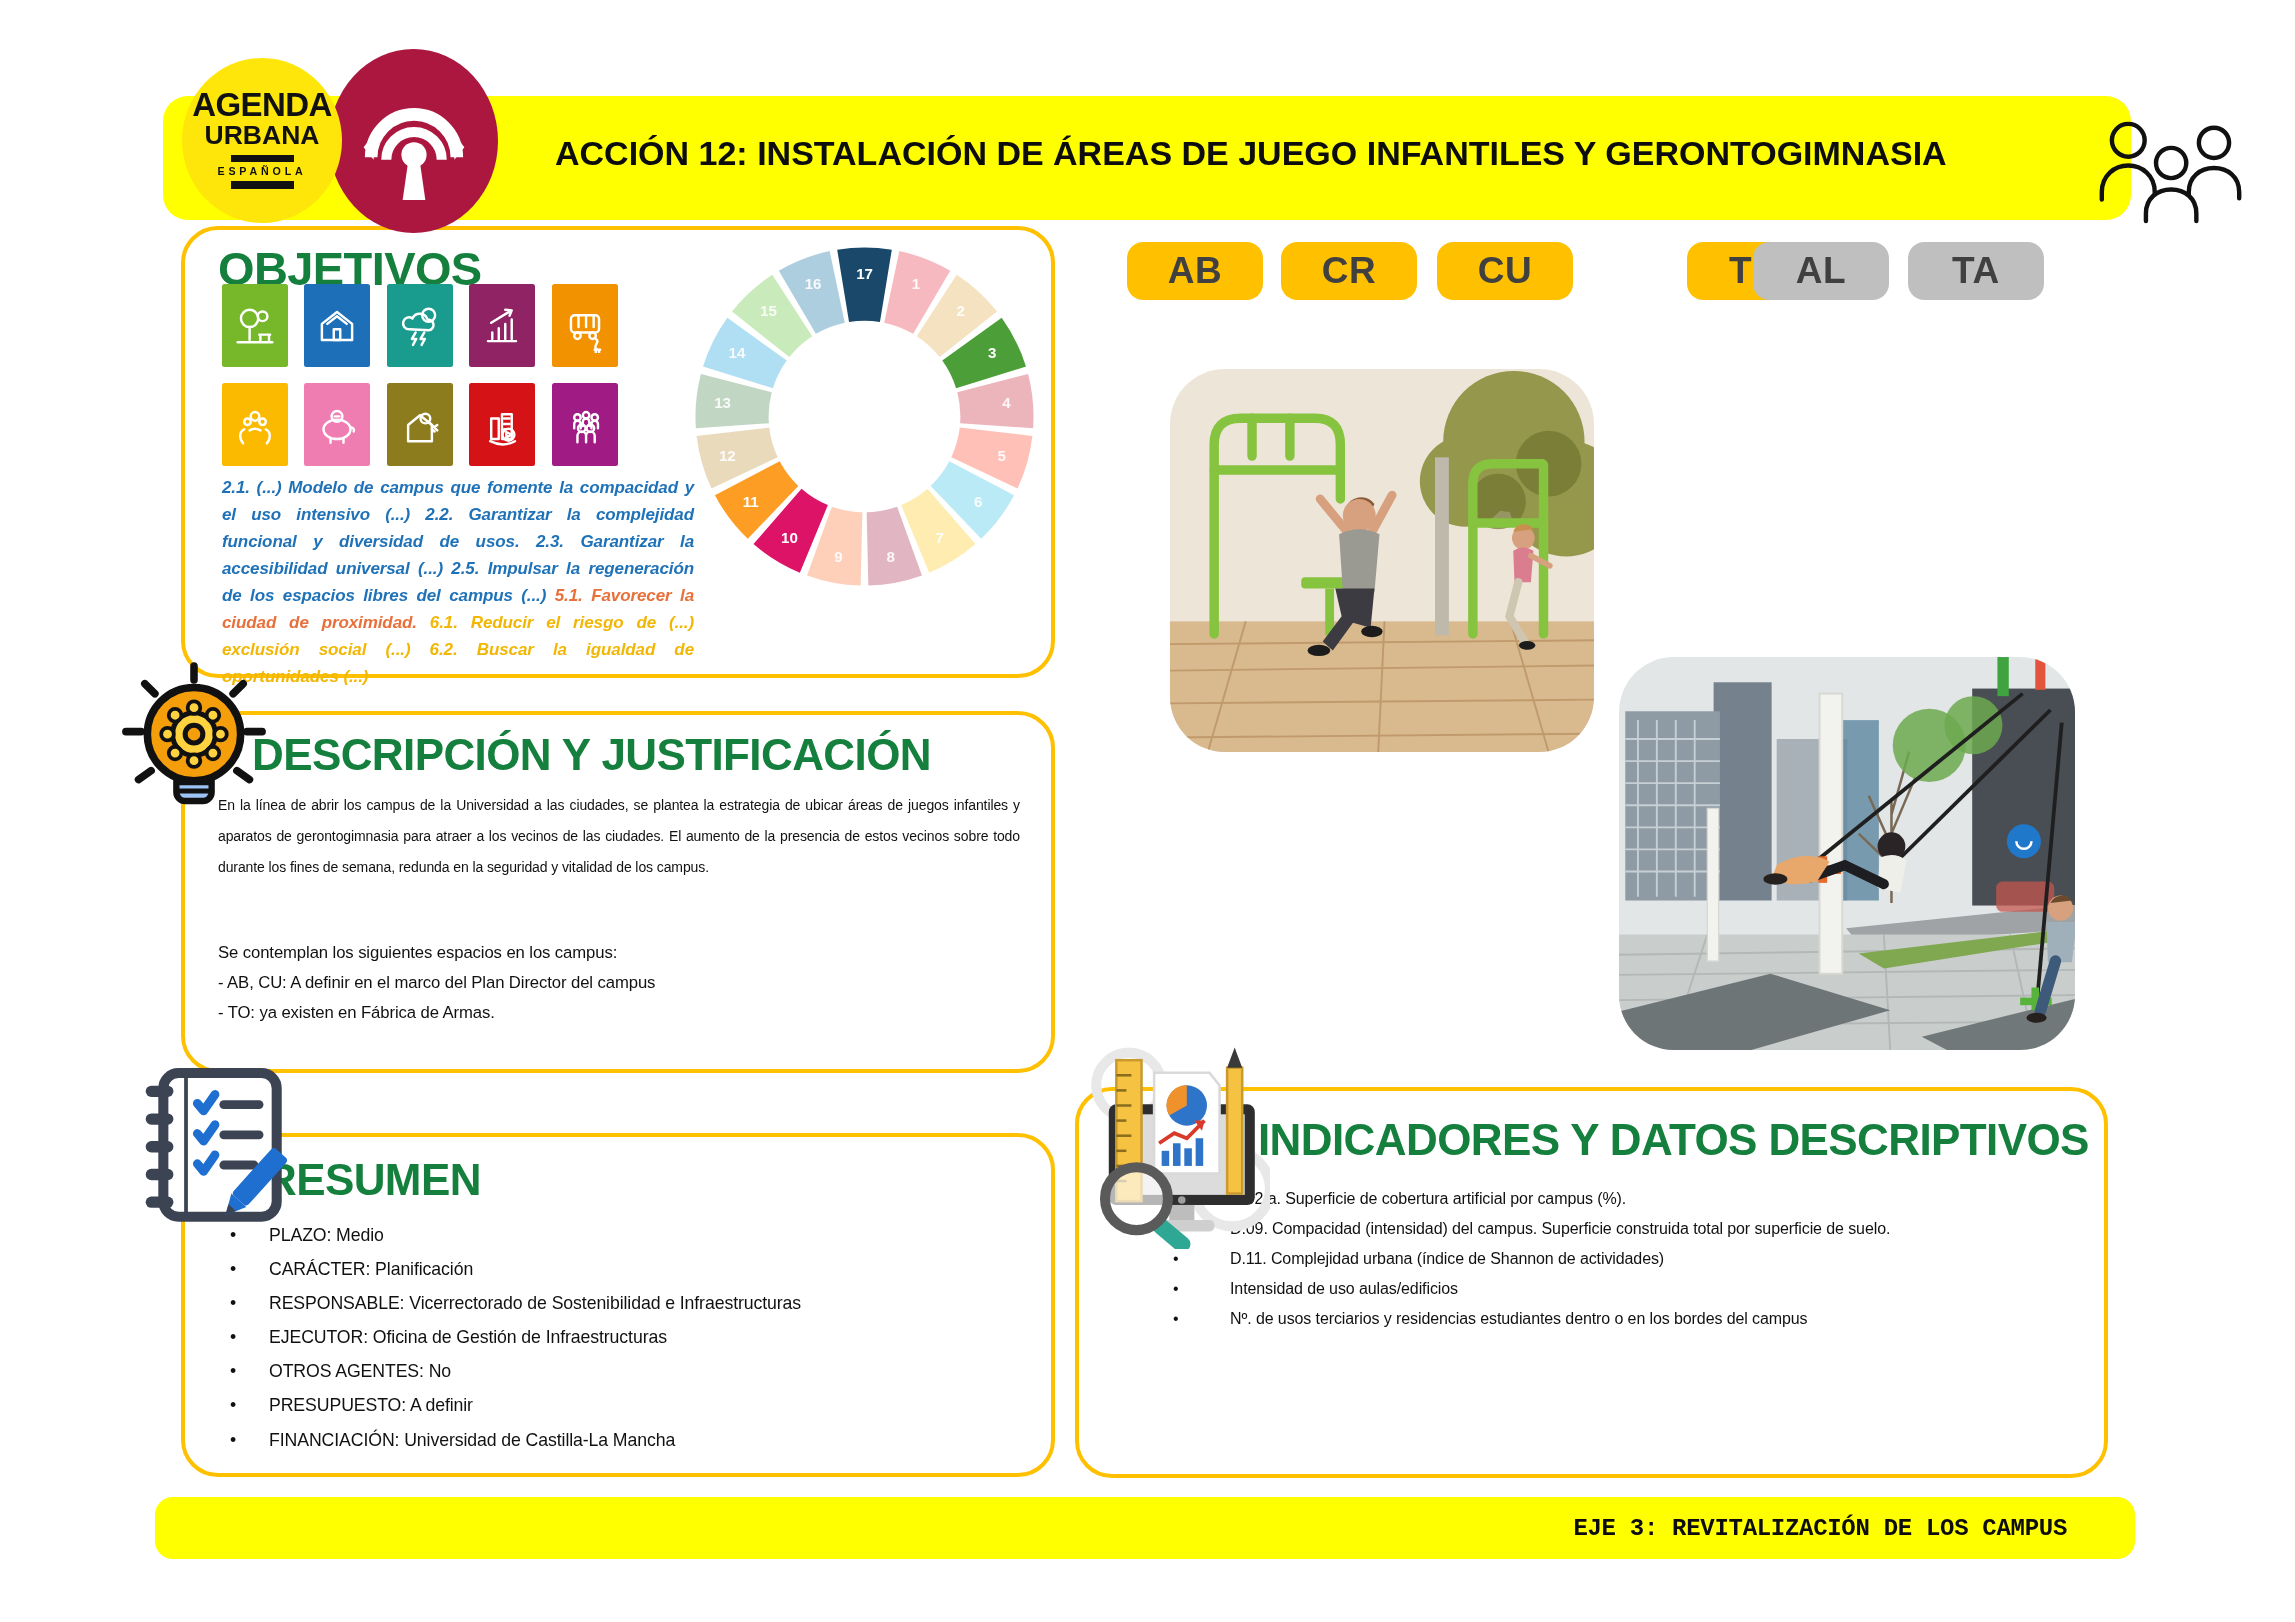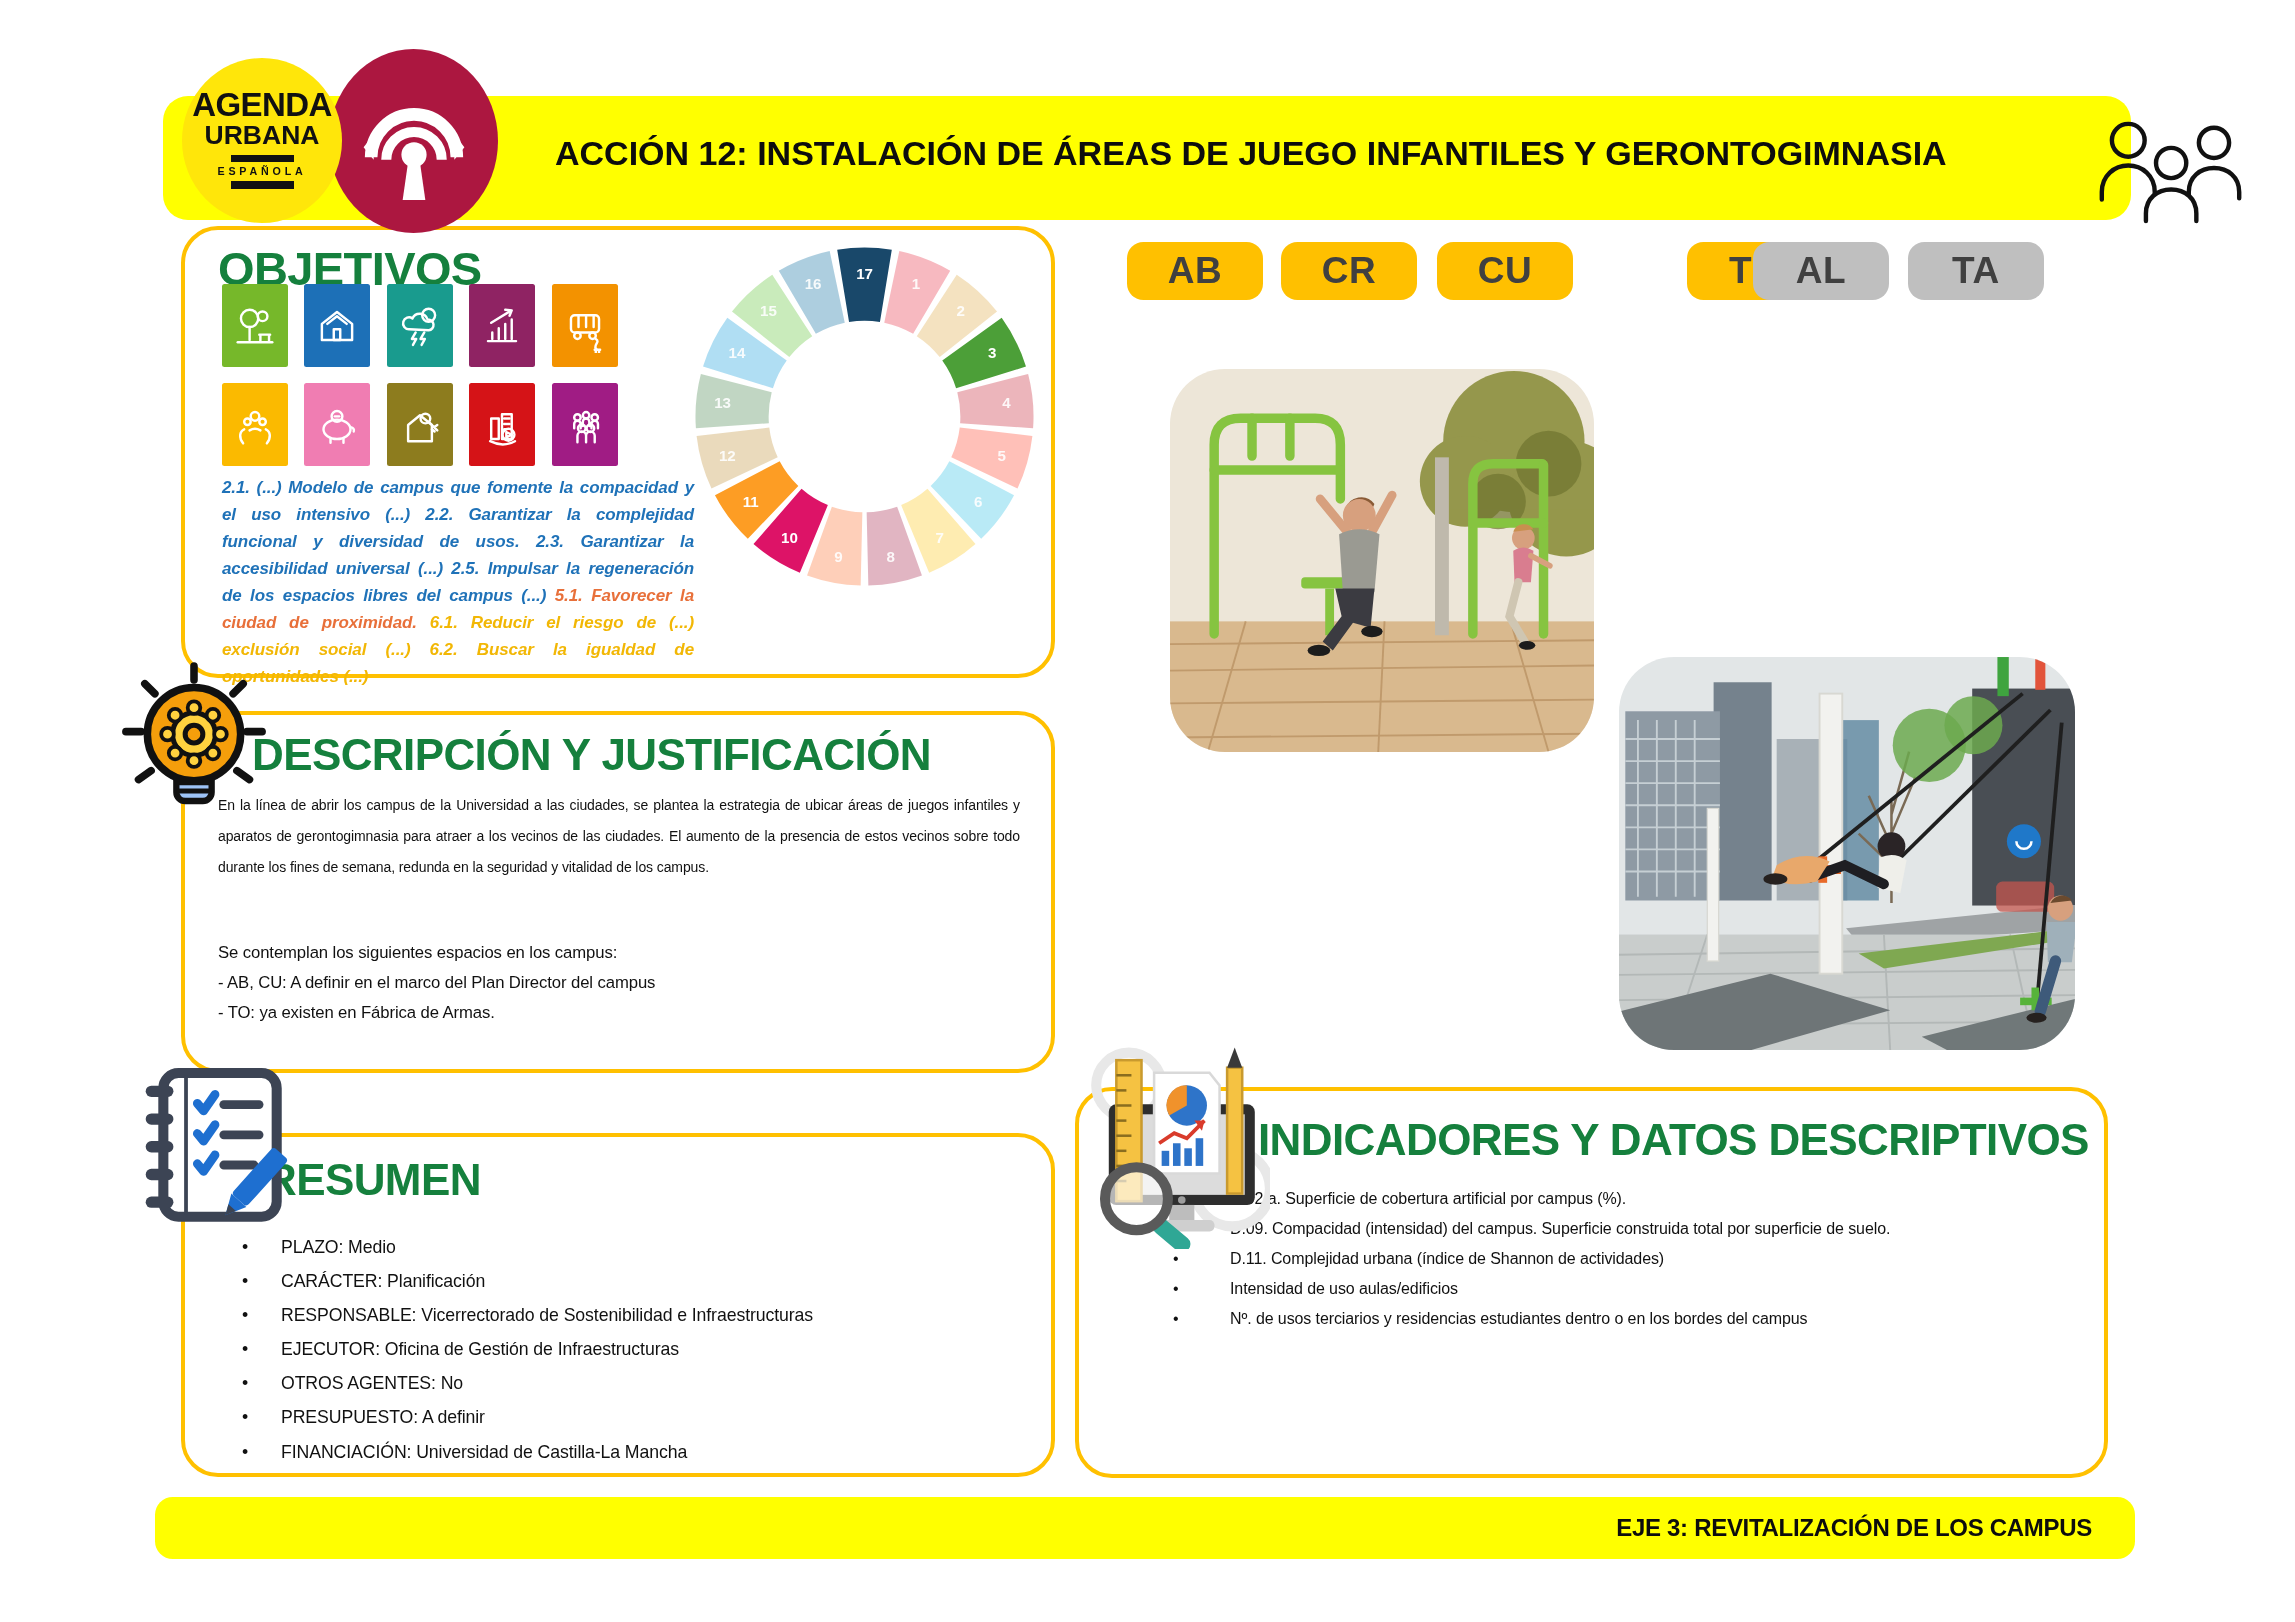--- a/index.html
+++ b/index.html
@@ -46,31 +46,31 @@
   
   .photo1{left:1170px;top:369px;width:424px;height:383px;border-radius:55px;overflow:hidden;}
   .photo2{left:1619px;top:657px;width:456px;height:393px;border-radius:55px;overflow:hidden;}
   .photo1 svg,.photo2 svg{display:block;}
 
   
   .desc-par{left:218px;top:790px;width:802px;font-size:14px;line-height:31px;text-align:justify;font-weight:500;}
   .desc-lines{left:218px;top:938px;width:802px;font-size:16.7px;line-height:30px;font-weight:500;}
 
   
-  .resumen-list{left:265px;top:1223px;width:744px;list-style:none;margin:16px;padding:0;font-size:17.7px;font-weight:500;}
+  .resumen-list{left:265px;top:1223px;width:744px;list-style:none;margin:4px;padding:0;font-size:17.7px;font-weight:500;}
   .resumen-list li{position:relative;margin-bottom:16.4px;line-height:17.7px;}
   .resumen-list li::before{content:"•";position:absolute;left:-39px;top:0;font-size:17.7px;}
 
   
   .ind-list{left:1173px;top:1191px;width:895px;list-style:none;margin:0;padding:0;font-size:16px;font-weight:500;}
   .ind-list li{position:relative;margin-bottom:14px;line-height:16px;padding-left:57px;}
   .ind-list li::before{content:"•";position:absolute;left:0;top:0;font-size:16px;}
 
   
-  .footer-bar{left:155px;top:1497px;width:1980px;height:62px;background:#FFFF00;border-radius:17.7px;display:flex;align-items:center;justify-content:flex-end;padding-right:43px;box-sizing:border-box;}
+  .footer-bar{left:155px;top:1497px;width:1980px;height:62px;background:#FFFF00;border-radius:17.7px;display:flex;align-items:center;justify-content:flex-end;padding-right:68px;box-sizing:border-box;font-family:Liberation Mono, monospace;}
   .footer-label{font-size:24px;font-weight:700;color:#0d0d0d;letter-spacing:-0.3px;}
 
   .floating-icon{z-index:5;}
 </style>
 </head>
 <body>
 
 <div class="abs header-bar"></div>
 <div class="abs header-title">ACCIÓN 12: INSTALACIÓN DE ÁREAS DE JUEGO INFANTILES Y GERONTOGIMNASIA</div>
 

